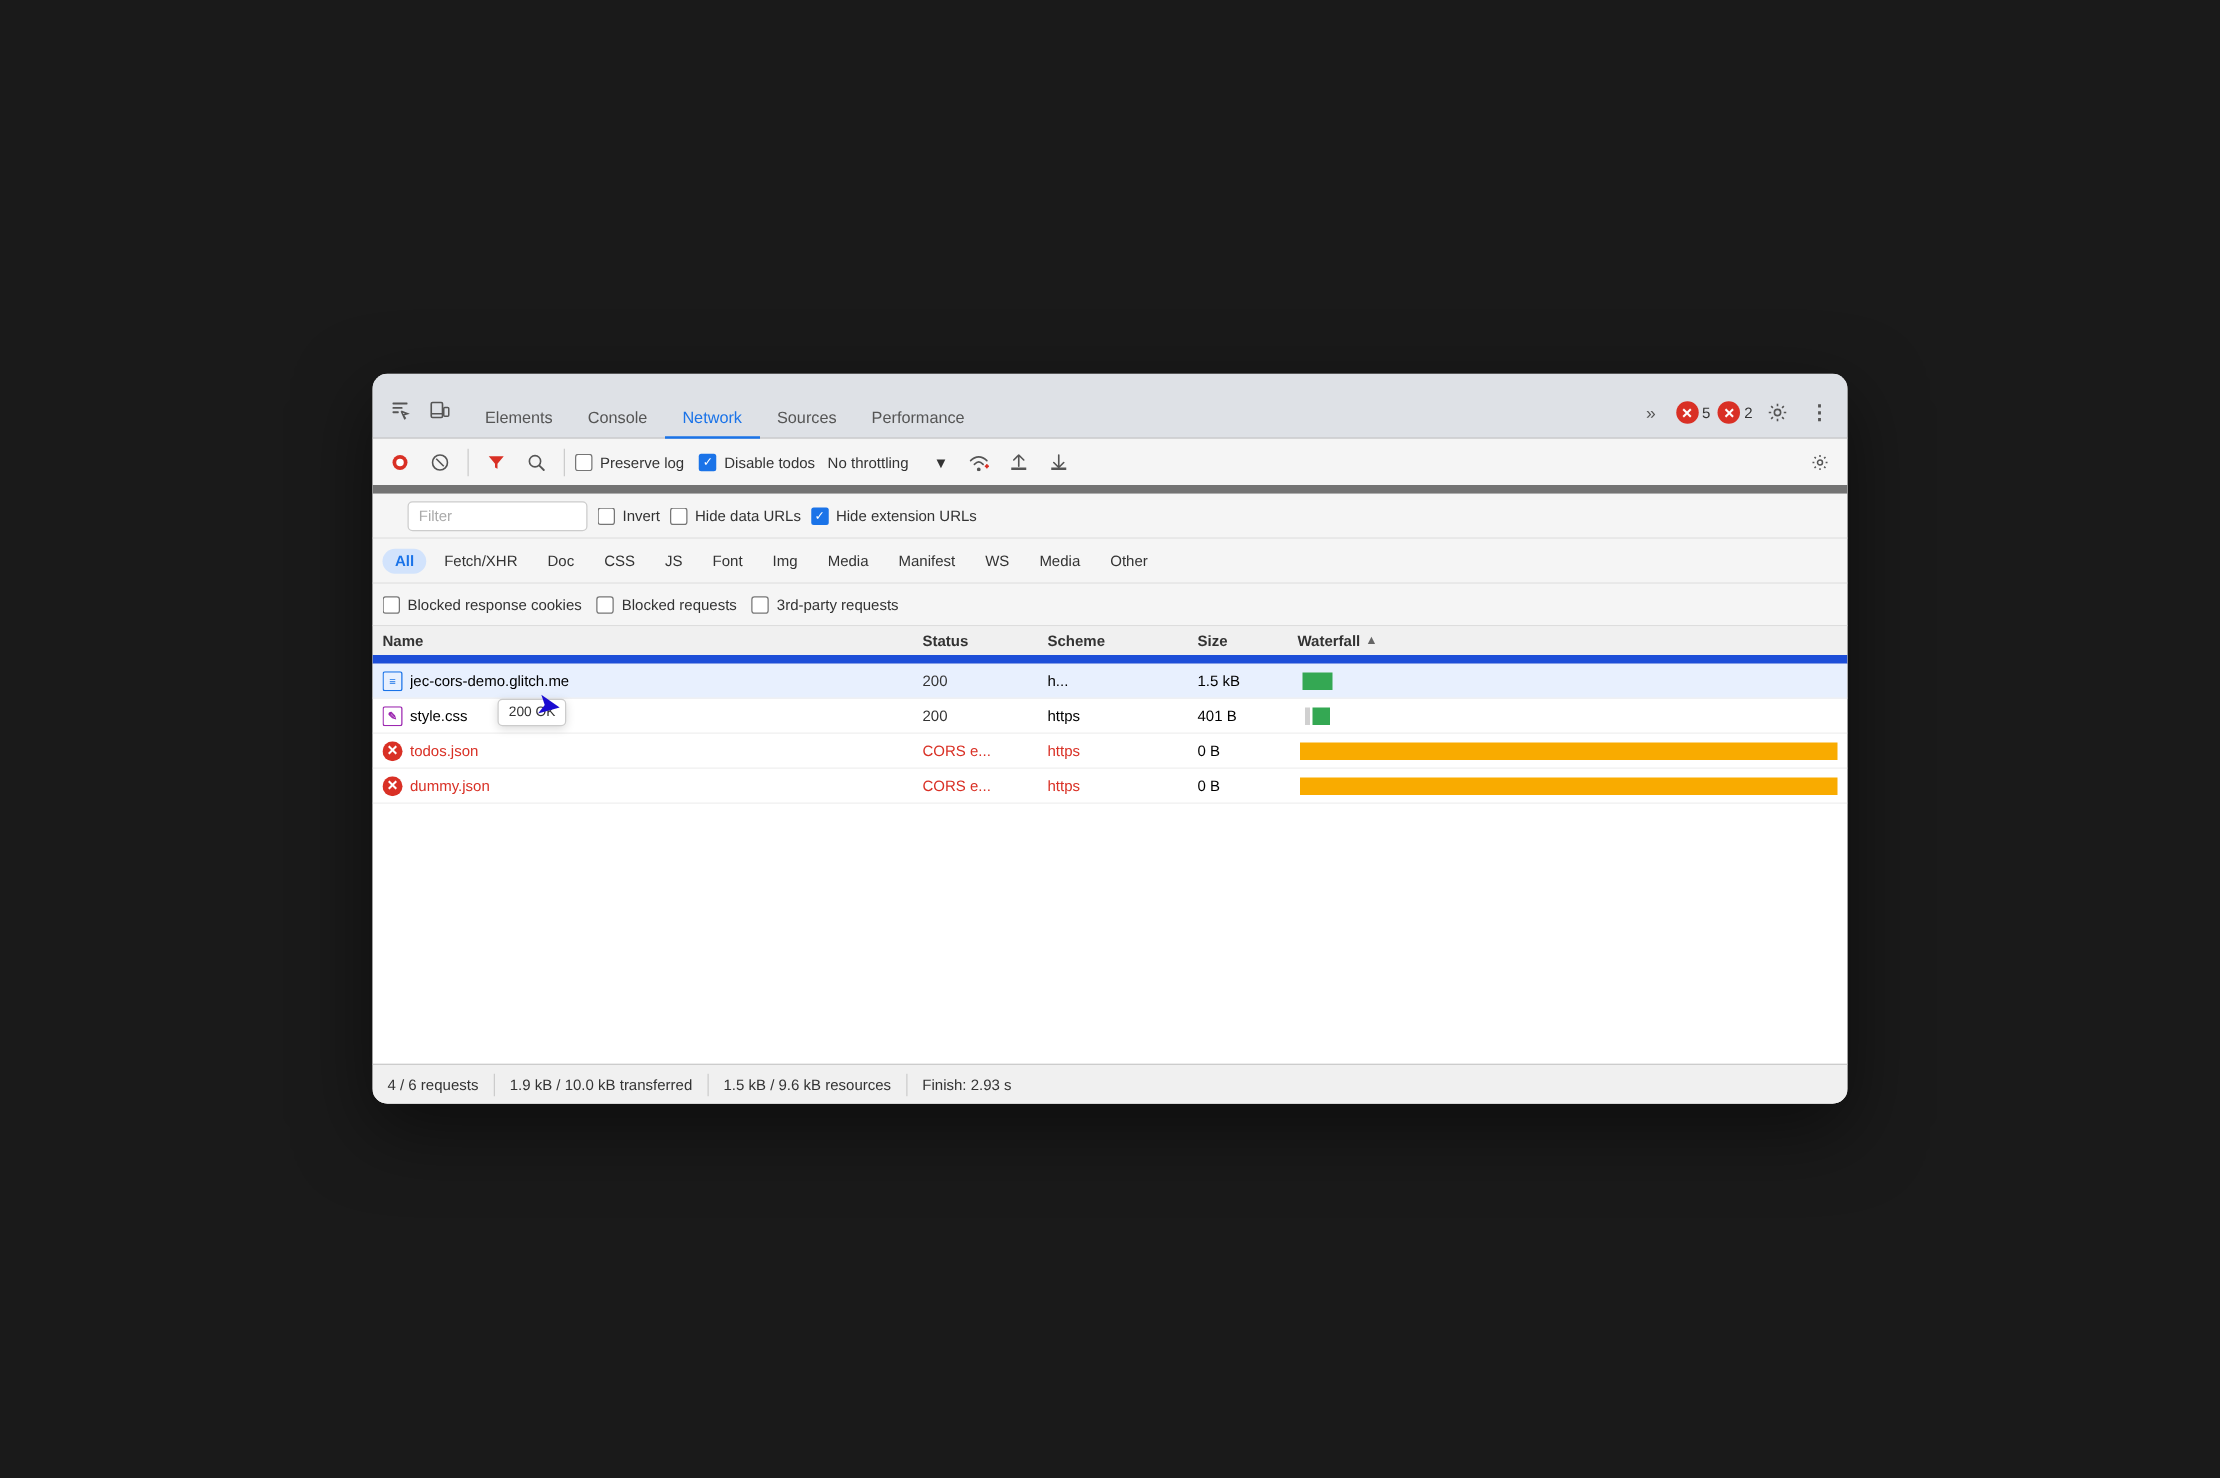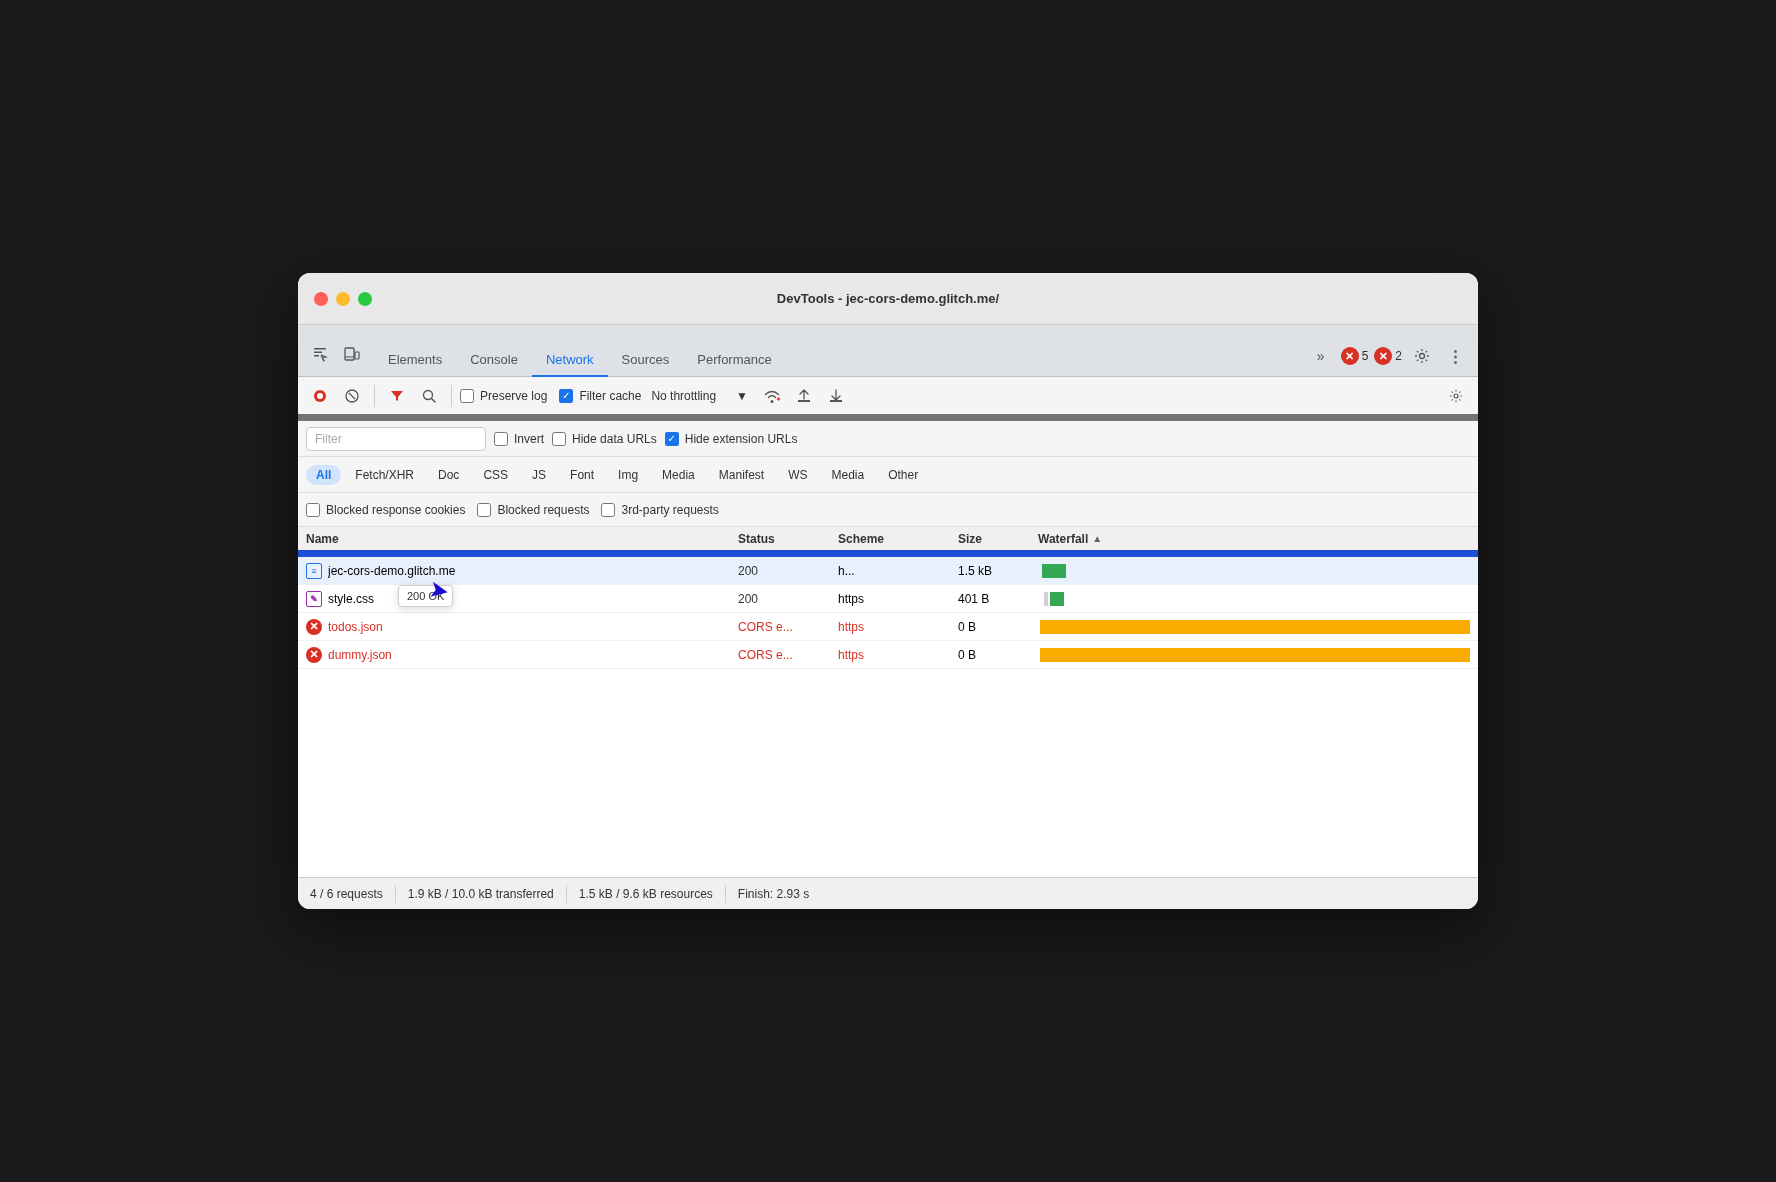--- a/index.html
+++ b/index.html
@@ -180,28 +180,29 @@
     .filter-bar {
       background: #f5f5f5;
       height: 36px;
       display: flex;
       align-items: center;
       padding: 0 8px;
       gap: 8px;
       border-bottom: 1px solid #ddd;
     }
     .filter-input {
-      width: 180px;
+      width: 144px;
       height: 24px;
       border: 1px solid #ccc;
       border-radius: 4px;
       padding: 0 8px;
       font-size: 12px;
       background: white;
       color: #333;
+      margin-left: 20px;
     }
     .filter-input::placeholder { color: #aaa; }
     .type-filters {
       background: #f5f5f5;
       height: 36px;
       display: flex;
       align-items: center;
       padding: 0 8px;
       gap: 4px;
       border-bottom: 1px solid #ddd;
@@ -371,28 +372,20 @@
       justify-content: center;
       color: white;
       font-size: 10px;
     }
   </style>
 </head>
 <body>
 
 <div class="window">
 
-  <div class="title-bar">
-    <div class="traffic-lights">
-      <div class="traffic-light tl-red"></div>
-      <div class="traffic-light tl-yellow"></div>
-      <div class="traffic-light tl-green"></div>
-    </div>
-    <span class="title-text">DevTools - jec-cors-demo.glitch.me/</span>
-  </div>
 
   <div class="devtools-tabs">
     <div class="devtools-tab-icons">
       <div class="icon-btn">
         <svg width="16" height="16" viewBox="0 0 16 16" fill="none">
           <rect x="2" y="2" width="12" height="1.5" rx="0.5" fill="#555"></rect>
           <rect x="2" y="5.5" width="8" height="1.5" rx="0.5" fill="#555"></rect>
           <path d="M9 9l3 6.5M9 9l5 2-3.5 1L12.5 15" stroke="#555" stroke-width="1.2" fill="none"></path>
           <rect x="2" y="9" width="5" height="1.5" rx="0.5" fill="#555"></rect>
         </svg>
@@ -465,21 +458,21 @@
         <line x1="9.5" y1="9.5" x2="13" y2="13" stroke="#555" stroke-width="1.5" stroke-linecap="round"></line>
       </svg>
     </div>
     <div class="divider-v"></div>
     <label class="checkbox-label">
       <input type="checkbox" style="">
       <span>Preserve log</span>
     </label>
     <label class="checkbox-label" style="margin-left:8px;">
       <div class="blue-check">✓</div>
-      <span>Filter cache</span>
+      <span>Disable todos</span>
     </label>
     <div class="throttle-select">
       <span>No throttling</span>
       <span>▼</span>
     </div>
     <div class="toolbar-btn wifi-icon">
       <svg width="18" height="14" viewBox="0 0 18 14" fill="none">
         <path d="M9 11a1.5 1.5 0 100 3 1.5 1.5 0 000-3z" fill="#555"></path>
         <path d="M5.5 8.5C6.8 7.2 7.9 6.5 9 6.5s2.2.7 3.5 2" stroke="#555" stroke-width="1.3" fill="none" stroke-linecap="round"></path>
         <path d="M2.5 5.5C4.5 3.5 6.7 2.5 9 2.5s4.5 1 6.5 3" stroke="#555" stroke-width="1.3" fill="none" stroke-linecap="round"></path>

